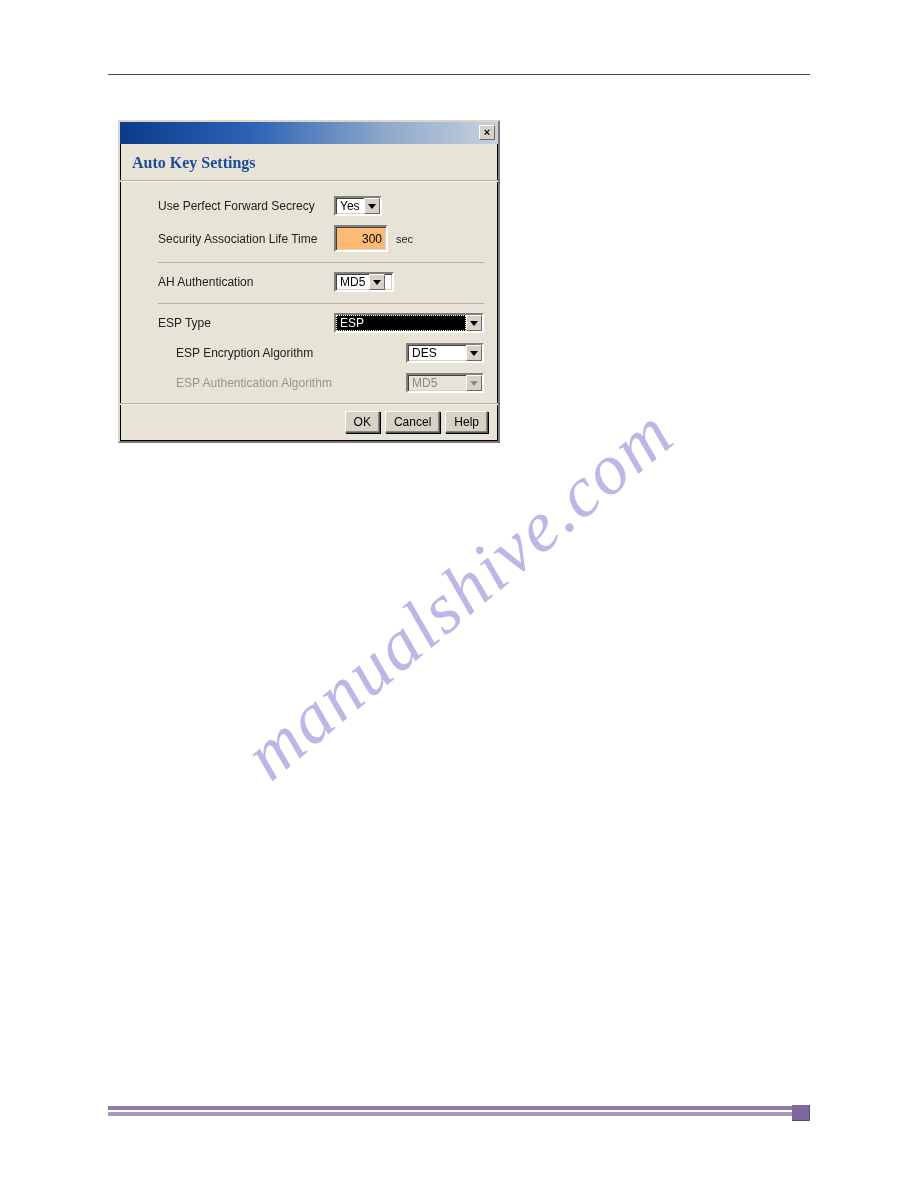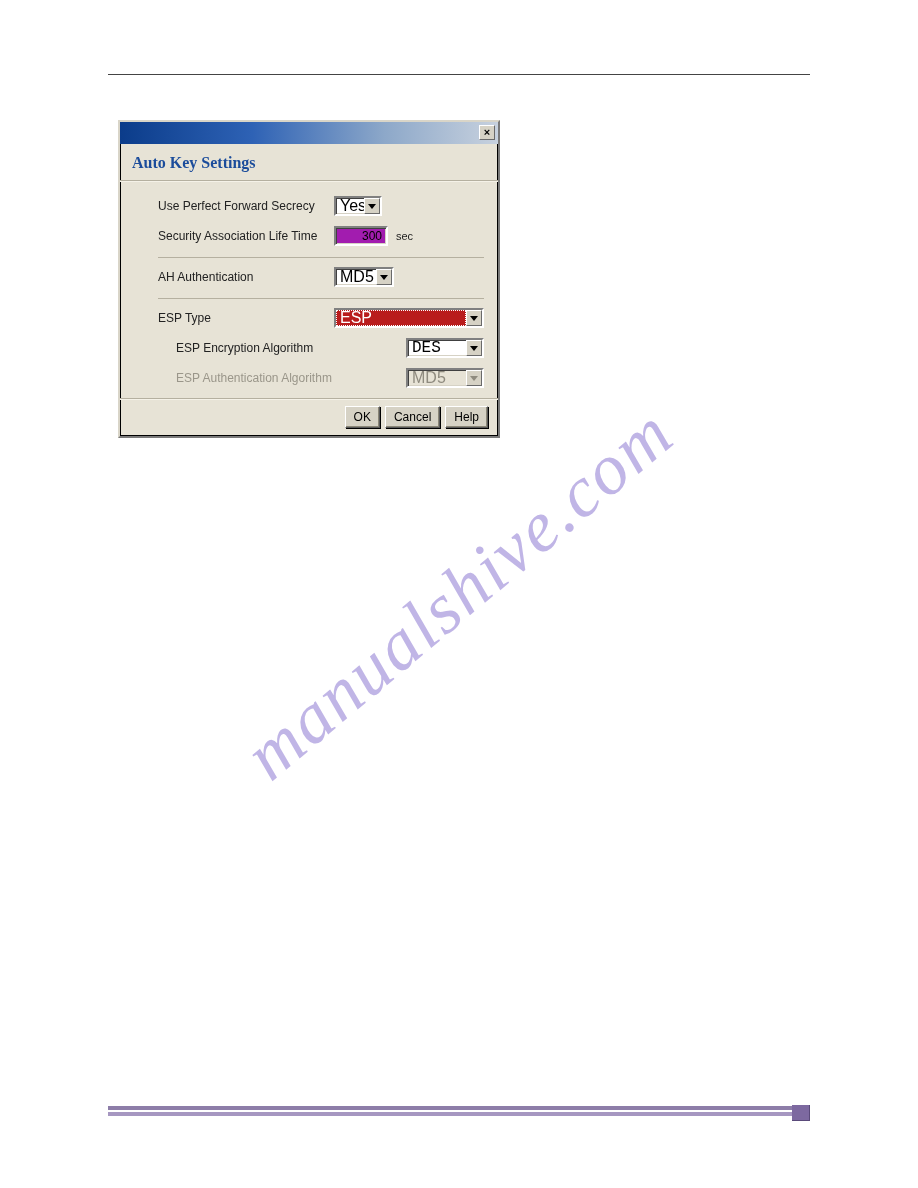--- a/index.html
+++ b/index.html
@@ -125,27 +125,27 @@
     border-top: 2px solid #808080;
     border-left: 2px solid #808080;
     border-right: 2px solid #ffffff;
     border-bottom: 2px solid #ffffff;
     box-shadow: inset 1px 1px 0 #404040, inset -1px -1px 0 #d6d2c5;
     position: relative;
     cursor: pointer;
   }
   .select .sel-text {
     padding: 0 4px;
-    font-size: 16px;
+    font-size: 12px;
     line-height: 16px;
     white-space: nowrap;
     min-width: 20px;
   }
   .select.highlight .sel-text {
-    background: #b91c1c;
+    background: #000000;
     color: #fff;
     outline: 1px dotted #fff;
     outline-offset: -1px;
   }
   .select.disabled {
     background: #e7e3d6;
     cursor: default;
   }
   .select.disabled .sel-text { color: #8f8b7f; }
   .select .sel-btn {
@@ -166,27 +166,27 @@
     width: 0; height: 0;
     border-left: 4px solid transparent;
     border-right: 4px solid transparent;
     border-top: 5px solid #000;
   }
   .select.disabled .sel-btn::after { border-top-color: #8f8b7f; }
 
   .w-yes { width: 48px; }
   .w-md5 { width: 60px; }
   .w-esp { width: 180px; }
-  .w-des { width: 92px; font-family: Liberation Mono, monospace; }
+  .w-des { width: 92px; }
   .w-md5b{ width: 92px; }
 
   .textbox {
     width: 54px;
-    height: 20px;
-    background: #a21caf;
+    height: 27px;
+    background: #fdba74;
     border-top: 2px solid #808080;
     border-left: 2px solid #808080;
     border-right: 2px solid #fff;
     border-bottom: 2px solid #fff;
     box-shadow: inset 1px 1px 0 #404040, inset -1px -1px 0 #d6d2c5;
     font-size: 12px;
     text-align: right;
     padding: 0 4px;
     font-family: Arial, sans-serif;
   }

